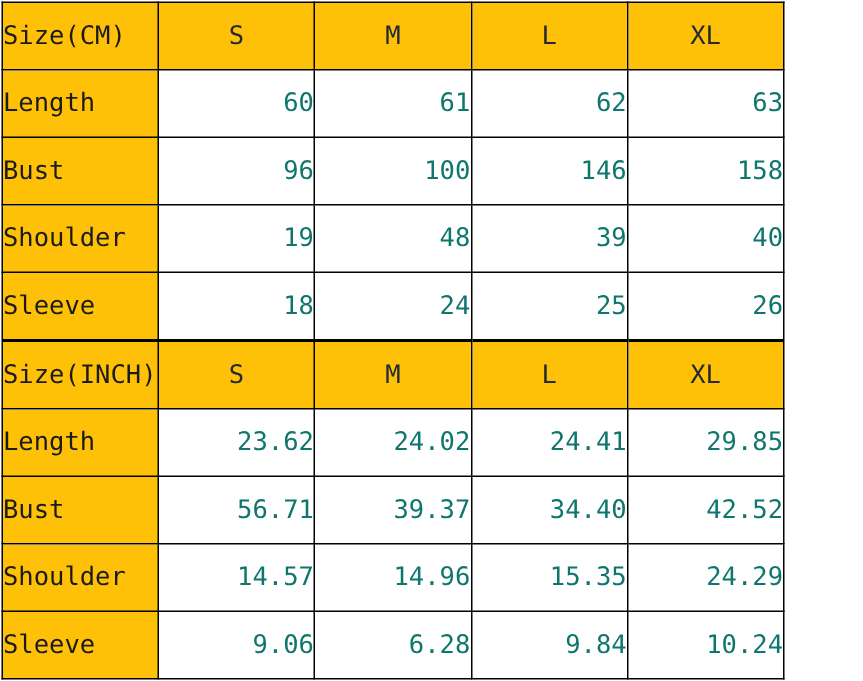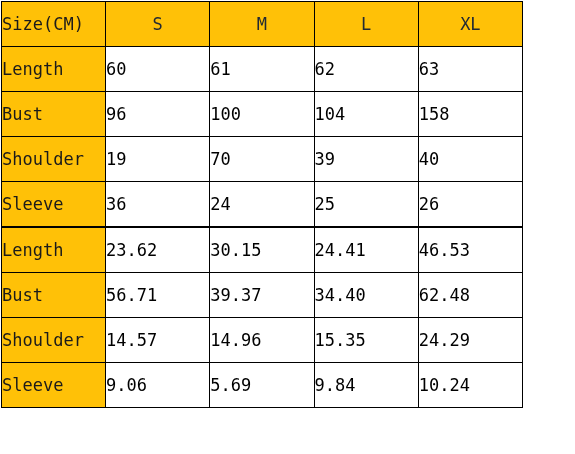--- a/index.html
+++ b/index.html
@@ -58,22 +58,22 @@
 
   td.head-cell {
     background: #FFC107;
     color: #232a33;
     text-align: center;
     font-size: 17px;
   }
 
   td.data-cell {
     background: #ffffff;
-    color: #000000;
-    text-align: left;
+    color: #0f766e;
+    text-align: right;
     font-size: 17.5px;
   }
 
   
   tr.section-break td {
     border-bottom-width: 2px;
   }
   tr.section-start td {
     border-top-width: 2px;
   }
@@ -106,69 +106,76 @@
         <td class="data-cell">60</td>
         <td class="data-cell">61</td>
         <td class="data-cell">62</td>
         <td class="data-cell">63</td>
       </tr>
 
       <tr>
         <td class="label-cell">Bust</td>
         <td class="data-cell">96</td>
         <td class="data-cell">100</td>
-        <td class="data-cell">104</td>
+        <td class="data-cell">146</td>
         <td class="data-cell">158</td>
       </tr>
 
       <tr>
         <td class="label-cell">Shoulder</td>
         <td class="data-cell">19</td>
-        <td class="data-cell">70</td>
+        <td class="data-cell">48</td>
         <td class="data-cell">39</td>
         <td class="data-cell">40</td>
       </tr>
 
       <tr class="section-break">
         <td class="label-cell">Sleeve</td>
-        <td class="data-cell">36</td>
+        <td class="data-cell">18</td>
         <td class="data-cell">24</td>
         <td class="data-cell">25</td>
         <td class="data-cell">26</td>
       </tr>
 
+      <tr class="section-start">
+        <td class="label-cell">Size(INCH)</td>
+        <td class="head-cell">S</td>
+        <td class="head-cell">M</td>
+        <td class="head-cell">L</td>
+        <td class="head-cell">XL</td>
+      </tr>
 
       <tr>
         <td class="label-cell">Length</td>
         <td class="data-cell">23.62</td>
-        <td class="data-cell">30.15</td>
+        <td class="data-cell">24.02</td>
         <td class="data-cell">24.41</td>
-        <td class="data-cell">46.53</td>
+        <td class="data-cell">29.85</td>
       </tr>
 
       <tr>
         <td class="label-cell">Bust</td>
         <td class="data-cell">56.71</td>
         <td class="data-cell">39.37</td>
         <td class="data-cell">34.40</td>
-        <td class="data-cell">62.48</td>
+        <td class="data-cell">42.52</td>
       </tr>
 
       <tr>
         <td class="label-cell">Shoulder</td>
         <td class="data-cell">14.57</td>
         <td class="data-cell">14.96</td>
         <td class="data-cell">15.35</td>
         <td class="data-cell">24.29</td>
       </tr>
 
       <tr>
         <td class="label-cell">Sleeve</td>
         <td class="data-cell">9.06</td>
-        <td class="data-cell">5.69</td>
+        <td class="data-cell">6.28</td>
         <td class="data-cell">9.84</td>
         <td class="data-cell">10.24</td>
       </tr>
 
     </tbody>
   </table>
 
 </div>
 
 </body></html>

